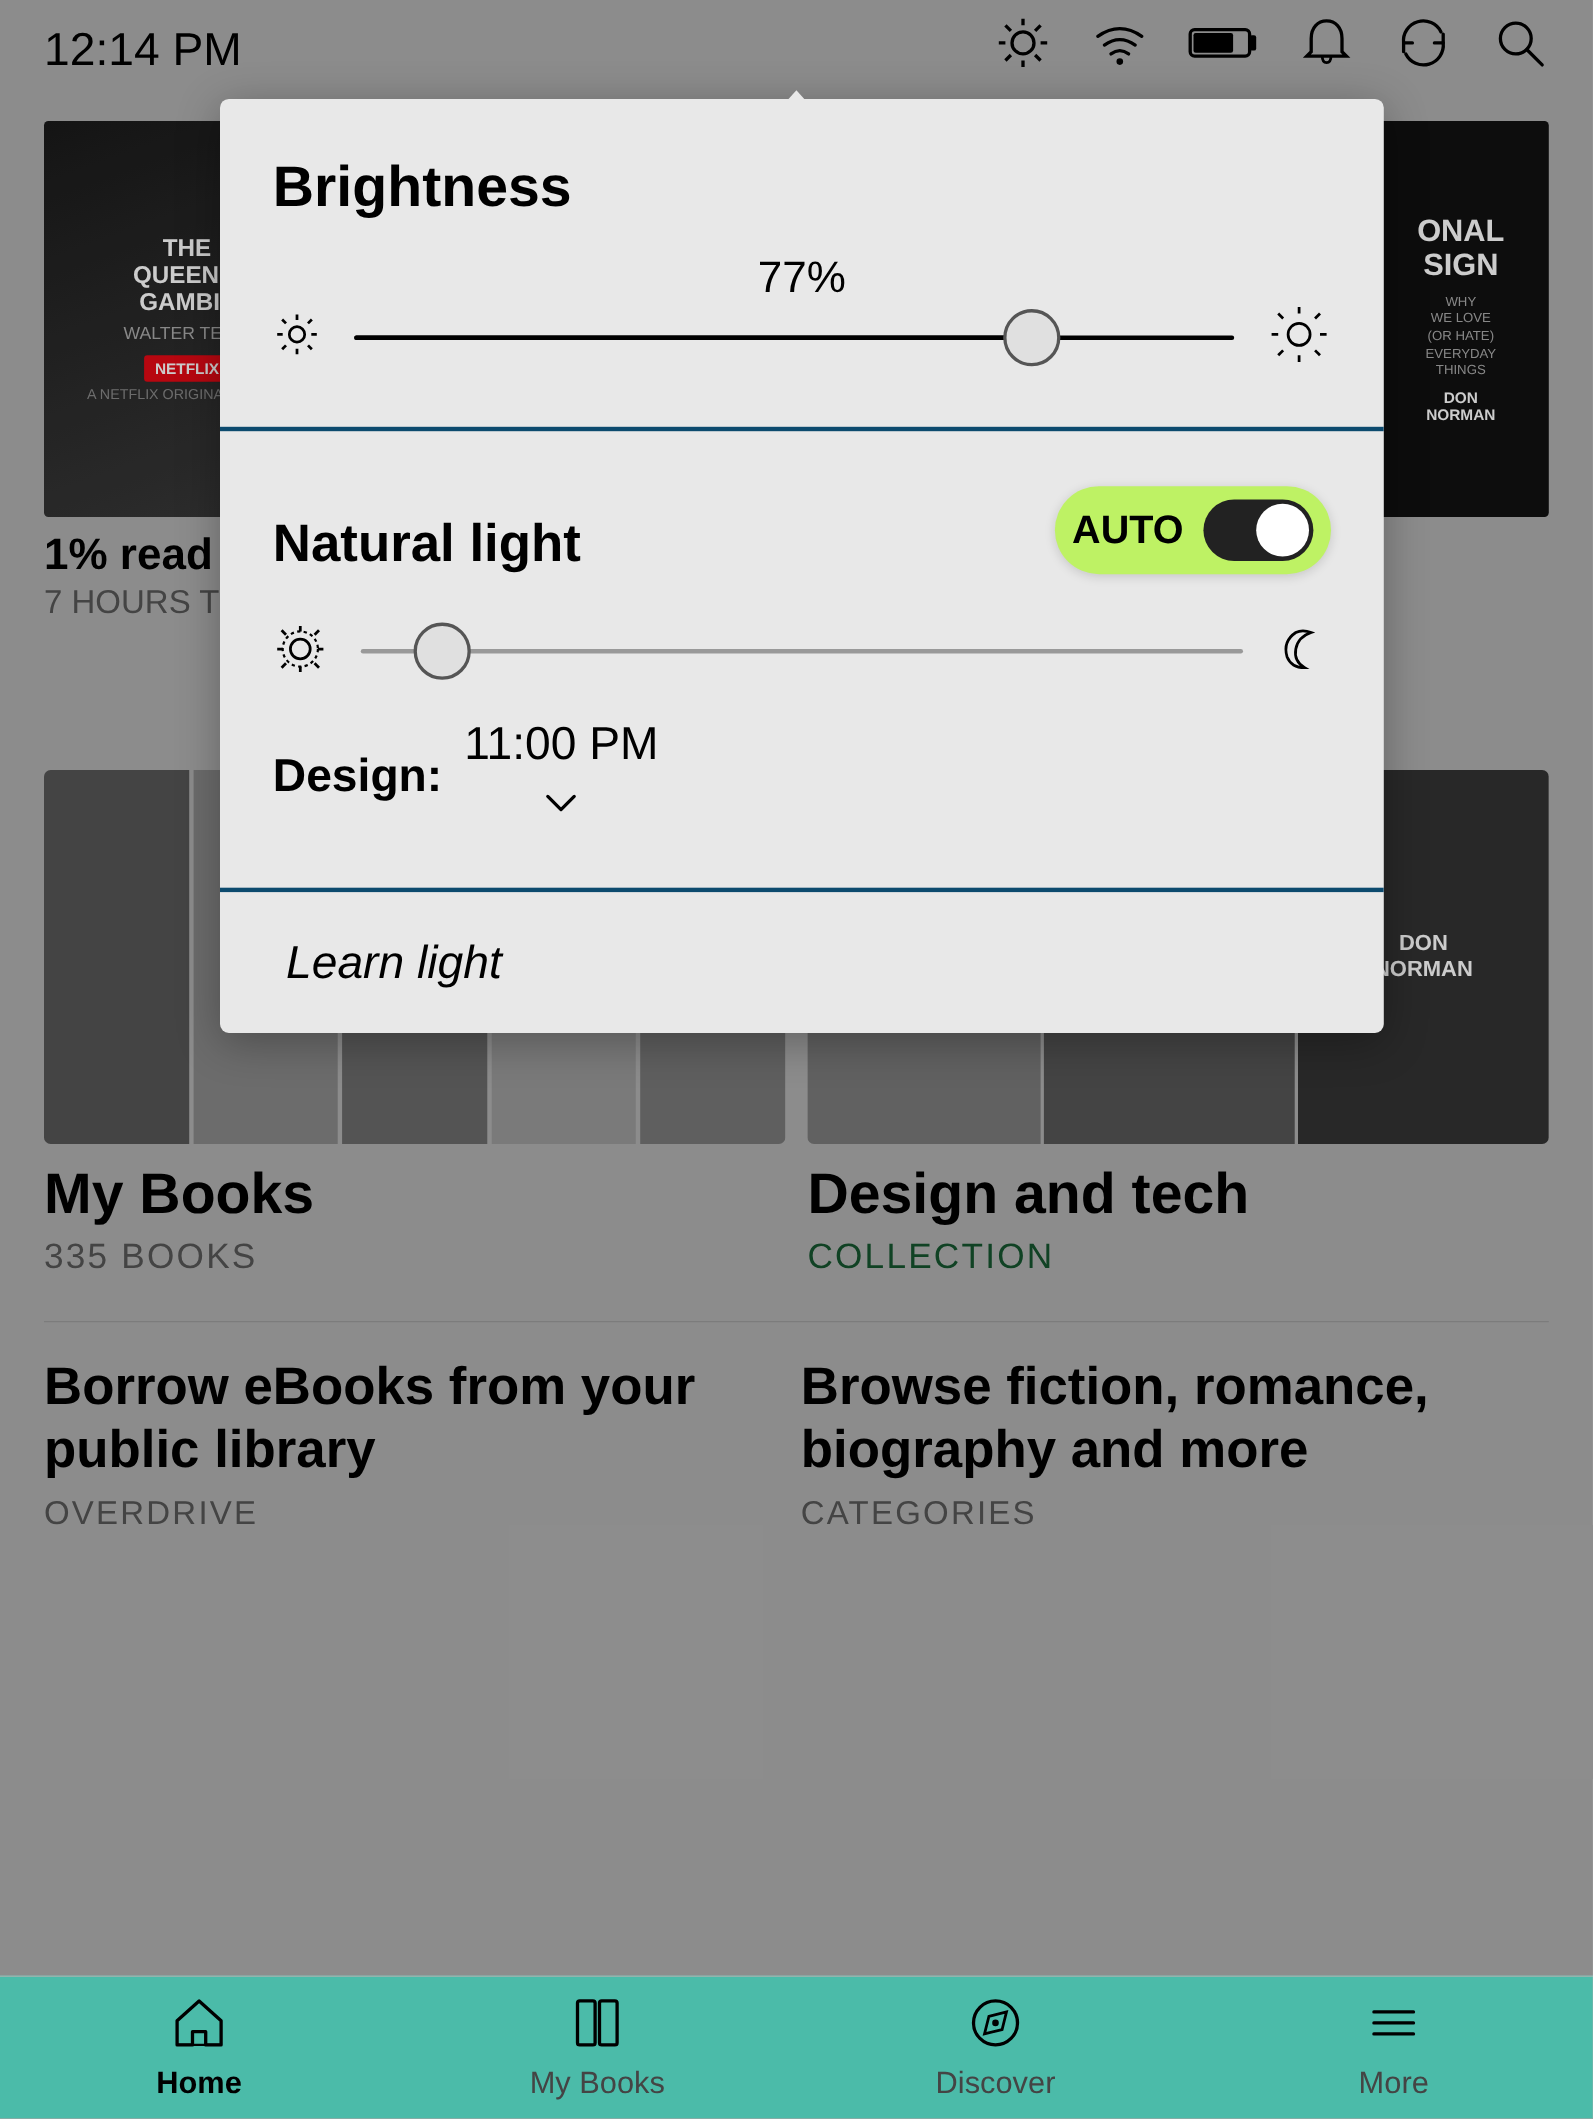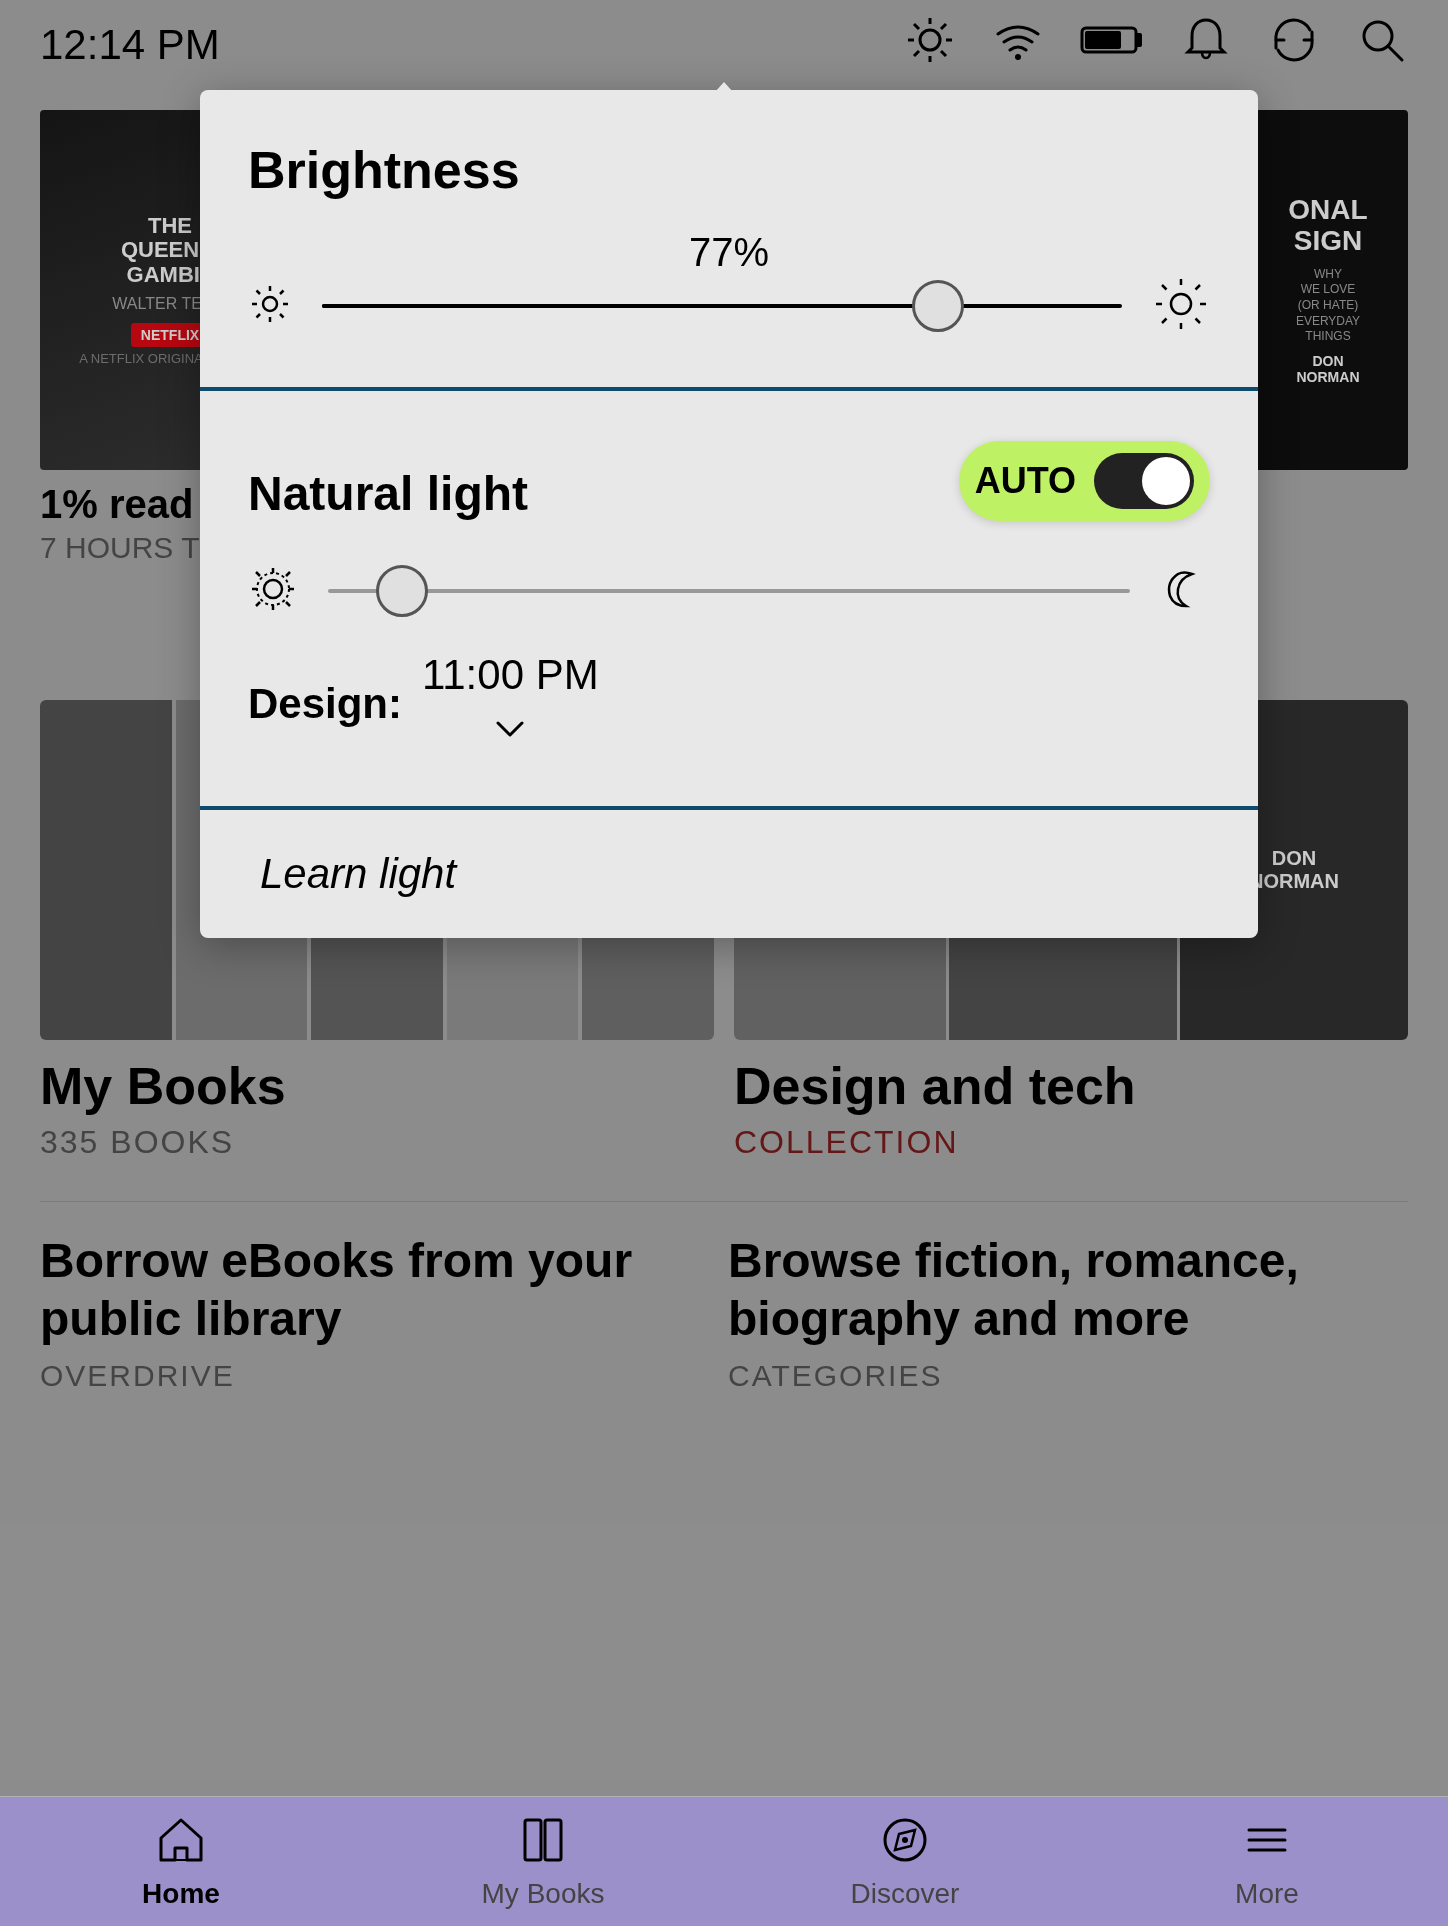--- a/index.html
+++ b/index.html
@@ -53,21 +53,21 @@
       bottom: 0;
     }
 
     
     .bottom-nav {
       position: absolute;
       bottom: 0;
       left: 0;
       right: 0;
       height: 130px;
-      background: #c4b5fd;
+      background: #5eead4;
       border-top: 1px solid #ddd;
       display: flex;
       align-items: center;
     }
 
     .nav-item {
       flex: 1;
       display: flex;
       flex-direction: column;
       align-items: center;
@@ -414,21 +414,21 @@
 
     <div style="flex: 1;">
       <div style="display: flex; gap: 4px; height: 340px; border-radius: 6px; overflow: hidden; position: relative;">
         <div style="position: absolute; top: 0; left: 0; right: 0; bottom: 0; display: flex; gap: 3px;">
           <div style="flex: 1; background: #7a7a7a;"></div>
           <div style="flex: 1; background: #555; display: flex; align-items: center; justify-content: center; color: white; font-size: 60px; font-weight: 900; text-align: center; padding: 8px;">AN<br><span style="font-size:40px">UX</span></div>
           <div style="flex: 1; background: #333; display: flex; align-items: center; justify-content: center; color: white; font-size: 20px; font-weight: bold; text-align: center; padding: 8px;">DON<br>NORMAN</div>
         </div>
       </div>
       <div style="font-size: 52px; font-weight: 700; color: #000; margin-top: 16px;">Design and tech</div>
-      <div style="font-size: 32px; color: #7f1d1d; text-transform: uppercase; letter-spacing: 2px; margin-top: 8px;">COLLECTION</div>
+      <div style="font-size: 32px; color: #14532d; text-transform: uppercase; letter-spacing: 2px; margin-top: 8px;">COLLECTION</div>
     </div>
   </div>
 
   <hr style="border: none; border-top: 1px solid #999; margin: 40px 40px 30px;">
 
   <div style="display: flex; gap: 8px; padding: 0 40px;">
     <div style="flex: 1;">
       <div style="font-size: 48px; font-weight: 700; color: #000; line-height: 1.2;">Borrow eBooks from your public library</div>
       <div style="font-size: 30px; color: #555; text-transform: uppercase; letter-spacing: 2px; margin-top: 12px;">OVERDRIVE</div>
     </div>

